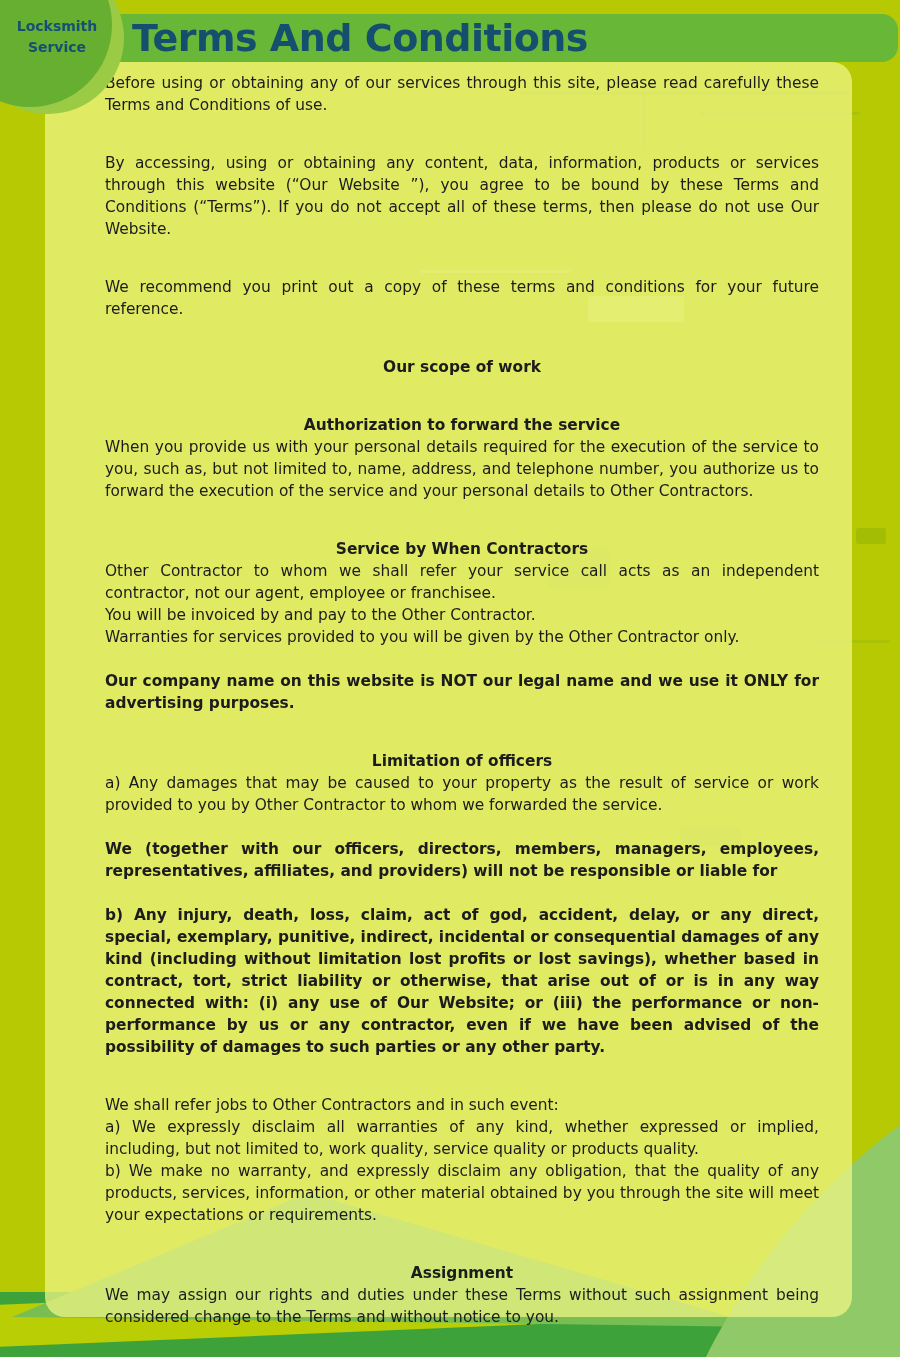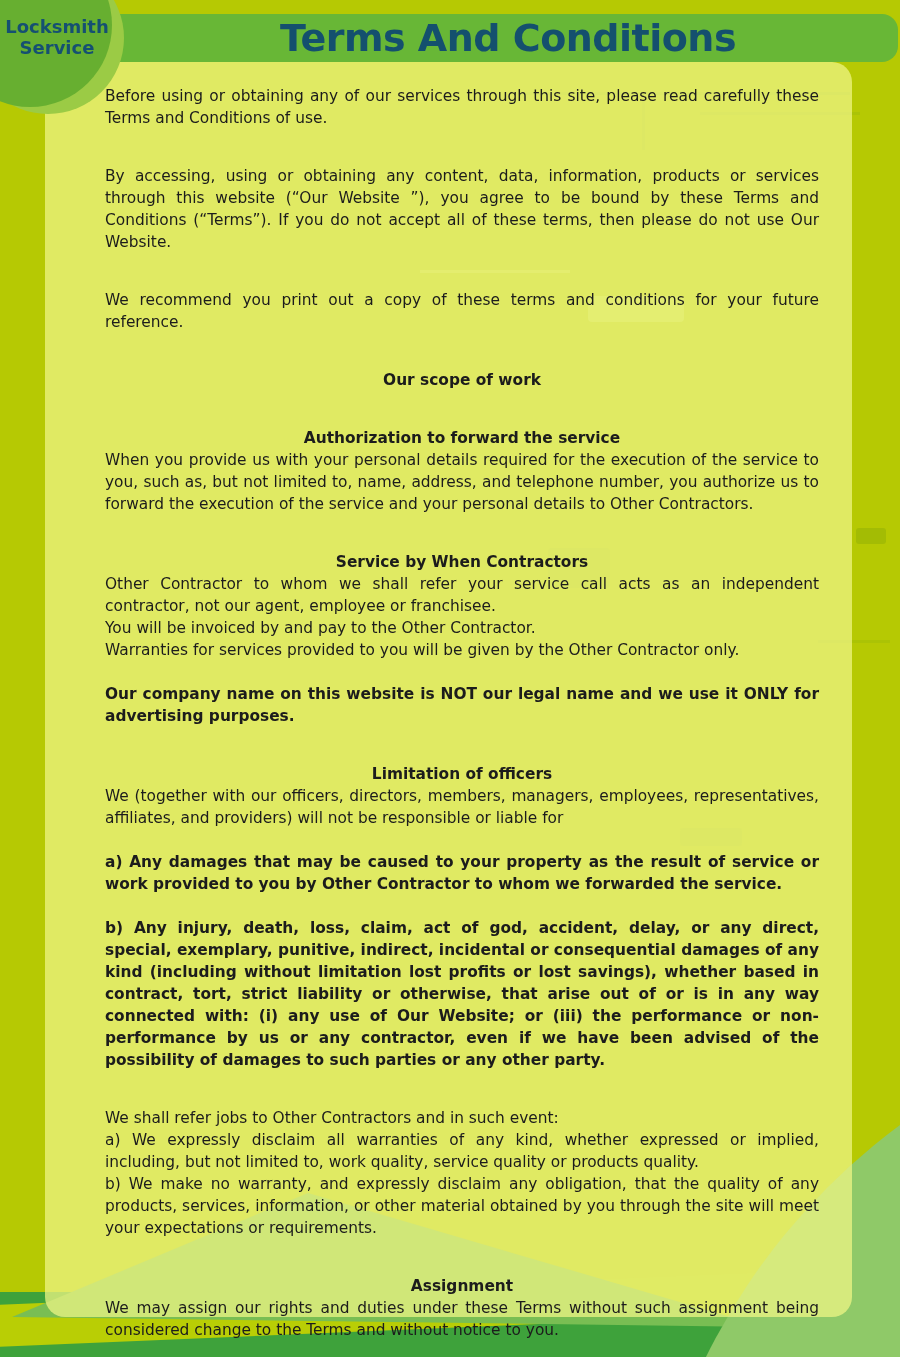--- a/index.html
+++ b/index.html
@@ -49,54 +49,54 @@
     background:rgba(238,244,132,0.75);
     border-radius:20px;
   }
   .panel-inner{
     position:absolute;left:0;top:0;right:0;
     padding:10px 33px 0 60px;
     color:#1C1C1C;
     font-size:15.4px;line-height:22px;
   }
   .section{margin-top:36px;}
-  .section:first-child{margin-top:13px;}
+  .section:first-child{margin-top:0;}
   .heading{font-weight:bold;text-align:center;}
   .para{margin:0;white-space:pre-wrap;text-align:justify;}
   .para + .para{margin-top:22px;font-weight:bold;}
 
   
   .header-bar{
     position:absolute;left:0;top:14px;right:2px;height:48px;
     background:#68B736;
     border-radius:0 16px 16px 0;
   }
   .header-title-wrap{
     position:absolute;left:0;top:14px;width:752px;height:48px;
-    display:flex;align-items:center;justify-content:flex-end;
+    display:flex;align-items:center;justify-content:center;
   }
   .header-title{
     transform:translateX(-16px);
     font-size:38px;font-weight:bold;letter-spacing:-0.5px;
     color:#14506E;
   }
 
   
   .logo-circle-light{
     position:absolute;left:-28px;top:-38px;width:152px;height:152px;
     border-radius:50%;background:#9BCB45;
   }
   .logo-circle-dark{
     position:absolute;left:-52px;top:-57px;width:164px;height:164px;
     border-radius:50%;background:#67AF30;
   }
   .logo-text{
     position:absolute;left:2px;top:16px;width:110px;
     text-align:center;
-    font-size:18px;font-weight:bold;line-height:21px;
+    font-size:14px;font-weight:bold;line-height:21px;
     color:#155072;
   }
 </style>
 </head>
 <body>
 
 <div class="page">
 
   <div class="trace t1"></div>
   <div class="trace t2"></div>
@@ -134,22 +134,22 @@
         </div>
         <div class="section">
           <div class="heading">Service by When Contractors</div>
           <p class="para">Other Contractor to whom we shall refer your service call acts as an independent contractor, not our agent, employee or franchisee.
 You will be invoiced by and pay to the Other Contractor.
 Warranties for services provided to you will be given by the Other Contractor only.</p>
           <p class="para">Our company name on this website is NOT our legal name and we use it ONLY for advertising purposes.</p>
         </div>
         <div class="section">
           <div class="heading">Limitation of officers</div>
+          <p class="para">a) Any damages that may be caused to your property as the result of service or work provided to you by Other Contractor to whom we forwarded the service.</p>
           <p class="para">We (together with our officers, directors, members, managers, employees, representatives, affiliates, and providers) will not be responsible or liable for</p>
-          <p class="para">a) Any damages that may be caused to your property as the result of service or work provided to you by Other Contractor to whom we forwarded the service.</p>
           <p class="para">b) Any injury, death, loss, claim, act of god, accident, delay, or any direct, special, exemplary, punitive, indirect, incidental or consequential damages of any kind (including without limitation lost profits or lost savings), whether based in contract, tort, strict liability or otherwise, that arise out of or is in any way connected with: (i) any use of Our Website; or (iii) the performance or non-performance by us or any contractor, even if we have been advised of the possibility of damages to such parties or any other party.</p>
         </div>
         <div class="section">
           <p class="para">We shall refer jobs to Other Contractors and in such event:
 a) We expressly disclaim all warranties of any kind, whether expressed or implied, including, but not limited to, work quality, service quality or products quality.
 b) We make no warranty, and expressly disclaim any obligation, that the quality of any products, services, information, or other material obtained by you through the site will meet your expectations or requirements.</p>
         </div>
         <div class="section">
           <div class="heading">Assignment</div>
           <p class="para">We may assign our rights and duties under these Terms without such assignment being considered change to the Terms and without notice to you.</p>

